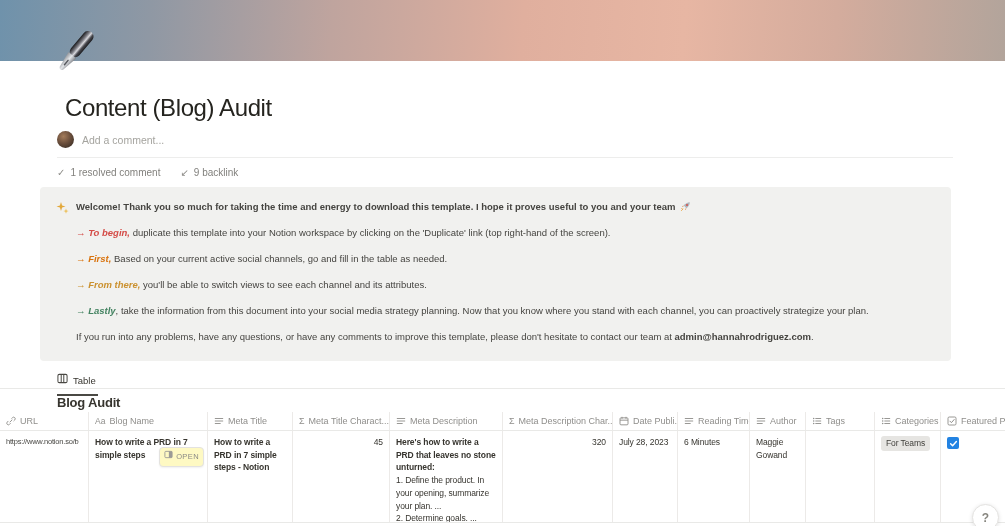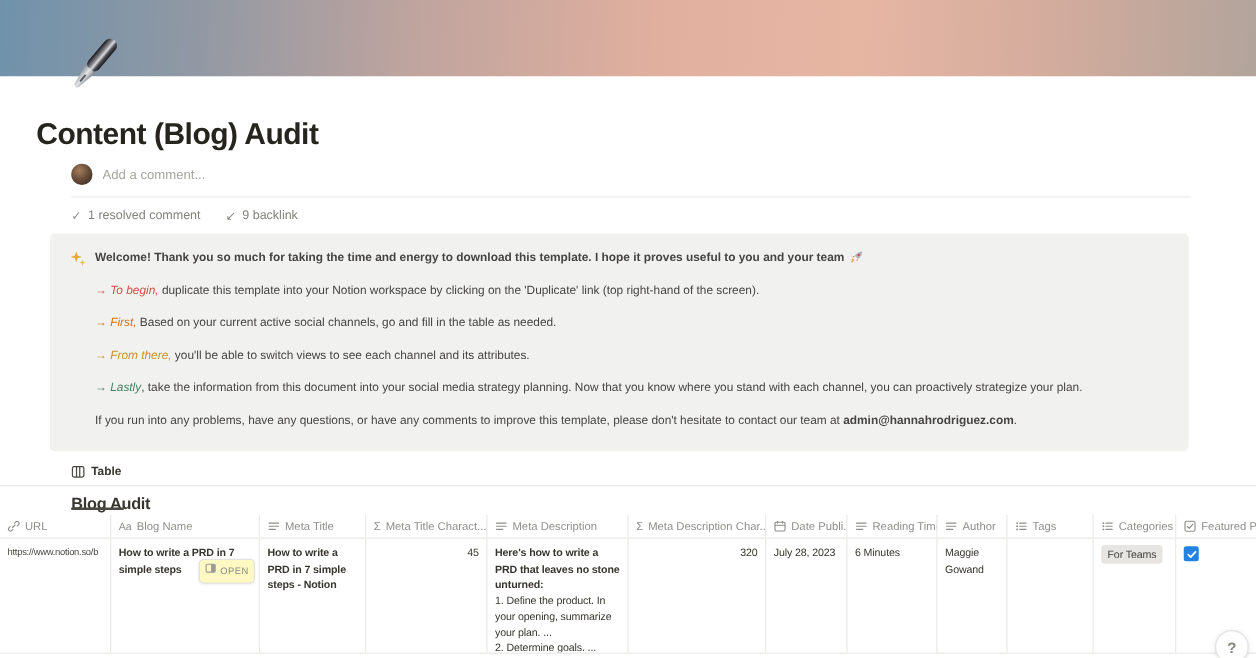--- a/index.html
+++ b/index.html
@@ -7,42 +7,42 @@
     width:1005px;height:526px;overflow:hidden;position:relative;
     background:#fff;color:#37352f;
     font-family:"Liberation Sans",sans-serif;
     -webkit-font-smoothing:antialiased;
   }
   
   .cover{height:61px;width:100%;
     background:linear-gradient(94deg,#6f92ab 0%,#8f98a4 15%,#bfa49e 33%,#e0af9e 52%,#e7b6a3 68%,#d4ac9d 83%,#b2a49b 100%);}
   .pen{position:absolute;left:50px;top:24px;width:48px;height:60px;pointer-events:none}
   
-  .title{margin:34px 96px 0 29px;font-size:24px;line-height:26px;font-weight:bold;letter-spacing:-.4px;color:#25241f}
+  .title{margin:34px 96px 0 65px;font-size:24px;line-height:26px;font-weight:normal;letter-spacing:-.4px;color:#25241f}
   .comment-row{margin:10px 0 0 57px;display:flex;align-items:center;gap:8px;height:17px}
   .avatar{width:17px;height:17px;border-radius:50%;flex:none;
     background:radial-gradient(circle at 38% 32%,#a47c5b 0%,#6b4f3c 45%,#2b241f 100%);}
   .comment-ph{color:#a5a49f;font-size:10.5px}
   .divider{height:1px;background:#ededec;margin:9px 52px 0 57px}
   .meta-row{margin:8px 0 0 57px;display:flex;gap:20px;align-items:center;color:#82817d;font-size:10px;height:13px}
   .meta-item{display:flex;gap:5px;align-items:center}
   .meta-ic{font-size:10px;color:#8f8e8a}
   
   .callout{margin:8px 54px 0 40px;background:#f1f1ef;border-radius:4px;padding:12px 16px 6px 16px;display:flex}
   .callout-icon{width:15px;flex:none;margin-top:2px}
   .callout-body{margin-left:5px;flex:1}
   .callout p{margin:0 0 10px 0;font-size:9.5px;line-height:16px;color:#454440}
   .welcome{font-weight:bold;color:#403f3a}
-  .step .kw{font-weight:normal;font-style:italic}
+  .step .kw{font-weight:bold;font-style:italic}
   .step .arrow{font-weight:bold}
   .email{font-weight:bold}
   
   .tabbar{margin-top:8px;padding-left:57px;border-bottom:1px solid #e9e9e7;height:20px;box-sizing:border-box}
-  .tab{display:inline-flex;align-items:flex-start;gap:5px;font-size:9.5px;color:#37352f;font-weight:700;
-    padding:2px 2px 20px 0;border-bottom:2px solid #4a4944;position:relative;top:1px}
+  .tab{display:inline-flex;align-items:flex-end;gap:5px;font-size:9.5px;color:#37352f;font-weight:400;
+    padding:2px 2px 8px 0;border-bottom:2px solid #4a4944;position:relative;top:1px}
   .collection-title{margin:6px 0 0 57px;font-size:13px;font-weight:bold;letter-spacing:-.2px;height:15px}
   
   .thead{margin-top:2px;display:flex;height:19px;border-bottom:1px solid #e9e9e7;box-sizing:border-box}
   .th{display:flex;align-items:center;gap:4px;padding:0 5px 0 6px;color:#8f8e8b;font-size:9px;
     white-space:nowrap;overflow:hidden;border-right:1px solid #eceae8;box-sizing:border-box;flex:none}
   .th .hic{flex:none;display:flex;align-items:flex-start;color:#8f8e8b;font-size:9px}
   .trow{display:flex;height:92px;border-bottom:1px solid #e9e9e7;overflow:hidden;box-sizing:border-box}
   .td{padding:5px 6px;font-size:8.5px;line-height:12.7px;border-right:1px solid #eceae8;
     box-sizing:border-box;flex:none;overflow:hidden;letter-spacing:-.1px;position:relative;color:#37352f}
   .w-url{width:89px}.w-blog{width:119px}.w-mtitle{width:85px}.w-mtc{width:97px}.w-mdesc{width:113px}

